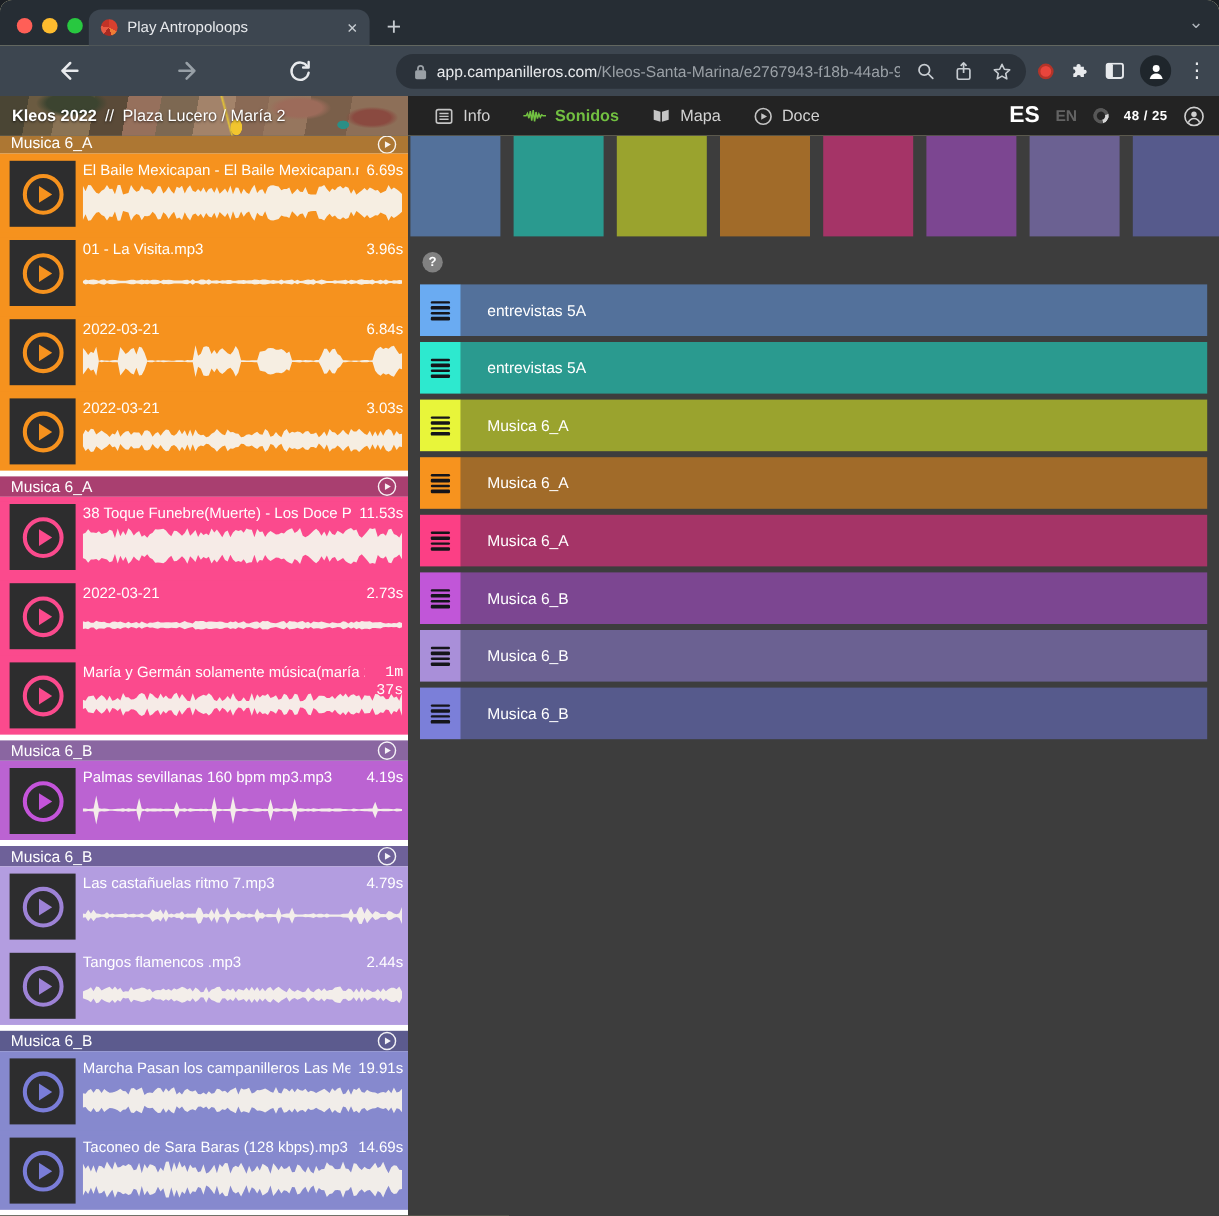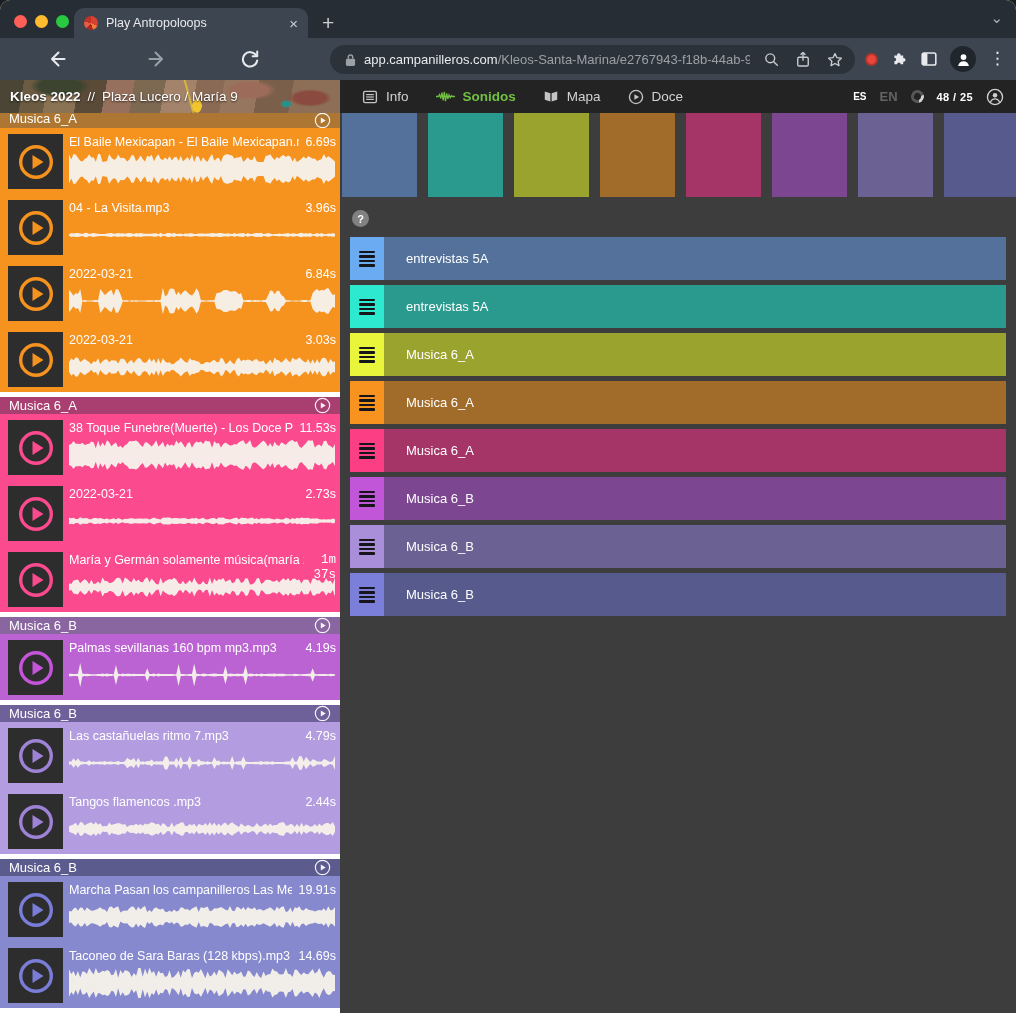--- a/index.html
+++ b/index.html
@@ -43,21 +43,21 @@
       radial-gradient(26px 10px at 250px 10px, #9c6b5a 70%, transparent),
       radial-gradient(22px 9px at 310px 18px, #8a4a40 70%, transparent),
       linear-gradient(100deg,#4a4534 0 7%,#6b5b41 7% 14%,#8a7355 14% 23%,#5a4a38 23% 31%,
         #96705c 31% 39%,#7d6852 39% 48%,#a3836a 48% 57%,#8a6a55 57% 65%,#96765e 65% 75%,#7a5f4a 75% 85%,#8d6f58 85% 100%);}
   .bc .proj{font-weight:700;}
   .apptabs{display:flex;align-items:center;gap:27px;margin-left:22px;}
   .apptab{display:flex;align-items:center;gap:8px;font-size:13.5px;color:#d2d2d2;}
   .apptab .ticon{display:flex;align-items:center;color:#c4c4c4;}
   .apptab.active{font-weight:700;}
   .hdr-right{margin-left:auto;display:flex;align-items:center;gap:13px;padding-right:12px;}
-  .lang-es{color:#fff;font-size:10px;font-weight:700;}
+  .lang-es{color:#fff;font-size:19px;font-weight:700;}
   .lang-en{color:#636363;font-size:13px;font-weight:700;}
   .spinner{width:13px;height:13px;border-radius:50%;border:3px solid #575757;border-top-color:#d6d6d6;transform:rotate(120deg);}
   .counter{color:#fff;font-size:11px;font-weight:700;letter-spacing:.4px;}
   .profico{color:#cfcfcf;display:flex;}
 
   
   .content{display:flex;height:900px;}
 
   
   .sidebar{width:340px;flex:0 0 340px;background:#ffffff;overflow:hidden;}
@@ -178,21 +178,21 @@
           </svg>
       </span>
       <span style="color:#e8eaed;font-size:17px;line-height:26px;">⋮</span>
     </div>
   </div>
 
   <div class="appheader">
     <div class="bc">
       <span class="proj">Kleos 2022</span>
       <span>//</span>
-      <span>Plaza Lucero / María 9</span>
+      <span>Plaza Lucero / María 2</span>
     </div>
     <div class="apptabs" id="apptabs">
   <div class="apptab">
     <span class="ticon">
             <svg viewBox="0 0 20 20" width="16" height="16">
               <rect x="2" y="3" width="16" height="14" rx="2" fill="none" stroke="currentColor" stroke-width="1.7"></rect>
               <line x1="5.2" y1="7" x2="14.8" y2="7" stroke="currentColor" stroke-width="1.5"></line>
               <line x1="5.2" y1="10" x2="14.8" y2="10" stroke="currentColor" stroke-width="1.5"></line>
               <line x1="5.2" y1="13" x2="14.8" y2="13" stroke="currentColor" stroke-width="1.5"></line>
             </svg>
@@ -278,21 +278,21 @@
 
   <div class="clip" style="background: rgb(246, 146, 30);">
     <div class="playsq">
                 <svg viewBox="0 0 40 40" width="40" height="40">
                   <circle cx="20" cy="20" r="15.3" fill="none" stroke="#f6921e" stroke-width="3.4"></circle>
                   <path d="M16.5,13 L27.5,20 16.5,27 Z" fill="#f6921e"></path>
                 </svg>
               </div>
     <div class="clipline">
       <span class="dur">3.96s</span>
-      <span class="nm">04 - La Visita.mp3</span>
+      <span class="nm">01 - La Visita.mp3</span>
     </div>
     <div class="wave">
                 <svg viewBox="0 0 268 34" preserveAspectRatio="none">
                   <path d="M0,17 L0.0,16.2 L2.3,14.9 L4.5,15.5 L6.8,15.1 L9.0,15.0 L11.3,15.4 L13.5,15.9 L15.8,15.1 L18.0,14.8 L20.3,15.9 L22.5,15.4 L24.8,15.1 L27.0,15.4 L29.3,15.7 L31.5,15.9 L33.8,16.0 L36.0,15.9 L38.3,15.6 L40.5,15.2 L42.8,15.1 L45.0,15.8 L47.3,15.6 L49.5,14.9 L51.8,15.6 L54.1,15.2 L56.3,15.8 L58.6,15.2 L60.8,15.1 L63.1,15.3 L65.3,16.1 L67.6,15.1 L69.8,15.4 L72.1,15.1 L74.3,15.4 L76.6,15.8 L78.8,15.8 L81.1,15.8 L83.3,15.8 L85.6,15.3 L87.8,15.2 L90.1,16.2 L92.3,14.8 L94.6,16.2 L96.8,15.9 L99.1,15.0 L101.3,14.9 L103.6,15.7 L105.8,14.8 L108.1,16.0 L110.4,15.8 L112.6,15.5 L114.9,16.2 L117.1,15.5 L119.4,15.7 L121.6,15.3 L123.9,15.3 L126.1,16.0 L128.4,16.0 L130.6,15.5 L132.9,15.5 L135.1,15.4 L137.4,15.8 L139.6,15.6 L141.9,15.5 L144.1,15.0 L146.4,15.2 L148.6,15.5 L150.9,15.0 L153.1,15.0 L155.4,15.4 L157.6,15.8 L159.9,15.3 L162.2,15.8 L164.4,15.9 L166.7,15.0 L168.9,16.0 L171.2,15.5 L173.4,15.3 L175.7,14.9 L177.9,16.2 L180.2,15.1 L182.4,16.1 L184.7,15.9 L186.9,15.3 L189.2,14.9 L191.4,15.3 L193.7,14.8 L195.9,16.1 L198.2,15.7 L200.4,15.0 L202.7,15.6 L204.9,16.2 L207.2,16.1 L209.4,16.1 L211.7,15.6 L213.9,16.0 L216.2,15.7 L218.5,15.5 L220.7,15.1 L223.0,16.1 L225.2,15.2 L227.5,15.5 L229.7,15.9 L232.0,15.2 L234.2,14.8 L236.5,15.4 L238.7,15.3 L241.0,15.6 L243.2,15.0 L245.5,16.2 L247.7,16.0 L250.0,15.1 L252.2,16.0 L254.5,14.9 L256.7,16.0 L259.0,16.2 L261.2,15.5 L263.5,15.7 L265.7,15.3 L268.0,15.5 L268.0,18.5 L265.7,18.7 L263.5,18.3 L261.2,18.5 L259.0,17.8 L256.7,18.0 L254.5,19.1 L252.2,18.0 L250.0,18.9 L247.7,18.0 L245.5,17.8 L243.2,19.0 L241.0,18.4 L238.7,18.7 L236.5,18.6 L234.2,19.2 L232.0,18.8 L229.7,18.1 L227.5,18.5 L225.2,18.8 L223.0,17.9 L220.7,18.9 L218.5,18.5 L216.2,18.3 L213.9,18.0 L211.7,18.4 L209.4,17.9 L207.2,17.9 L204.9,17.8 L202.7,18.4 L200.4,19.0 L198.2,18.3 L195.9,17.9 L193.7,19.2 L191.4,18.7 L189.2,19.1 L186.9,18.7 L184.7,18.1 L182.4,17.9 L180.2,18.9 L177.9,17.8 L175.7,19.1 L173.4,18.7 L171.2,18.5 L168.9,18.0 L166.7,19.0 L164.4,18.1 L162.2,18.2 L159.9,18.7 L157.6,18.2 L155.4,18.6 L153.1,19.0 L150.9,19.0 L148.6,18.5 L146.4,18.8 L144.1,19.0 L141.9,18.5 L139.6,18.4 L137.4,18.2 L135.1,18.6 L132.9,18.5 L130.6,18.5 L128.4,18.0 L126.1,18.0 L123.9,18.7 L121.6,18.7 L119.4,18.3 L117.1,18.5 L114.9,17.8 L112.6,18.5 L110.4,18.2 L108.1,18.0 L105.8,19.2 L103.6,18.3 L101.3,19.1 L99.1,19.0 L96.8,18.1 L94.6,17.8 L92.3,19.2 L90.1,17.8 L87.8,18.8 L85.6,18.7 L83.3,18.2 L81.1,18.2 L78.8,18.2 L76.6,18.2 L74.3,18.6 L72.1,18.9 L69.8,18.6 L67.6,18.9 L65.3,17.9 L63.1,18.7 L60.8,18.9 L58.6,18.8 L56.3,18.2 L54.1,18.8 L51.8,18.4 L49.5,19.1 L47.3,18.4 L45.0,18.2 L42.8,18.9 L40.5,18.8 L38.3,18.4 L36.0,18.1 L33.8,18.0 L31.5,18.1 L29.3,18.3 L27.0,18.6 L24.8,18.9 L22.5,18.6 L20.3,18.1 L18.0,19.2 L15.8,18.9 L13.5,18.1 L11.3,18.6 L9.0,19.0 L6.8,18.9 L4.5,18.5 L2.3,19.1 L0.0,17.8 Z" fill="#f6f1ea" fill-opacity="0.96"></path>
                 </svg>
               </div>
   </div>
 
   <div class="clip" style="background: rgb(246, 146, 30);">
     <div class="playsq">

